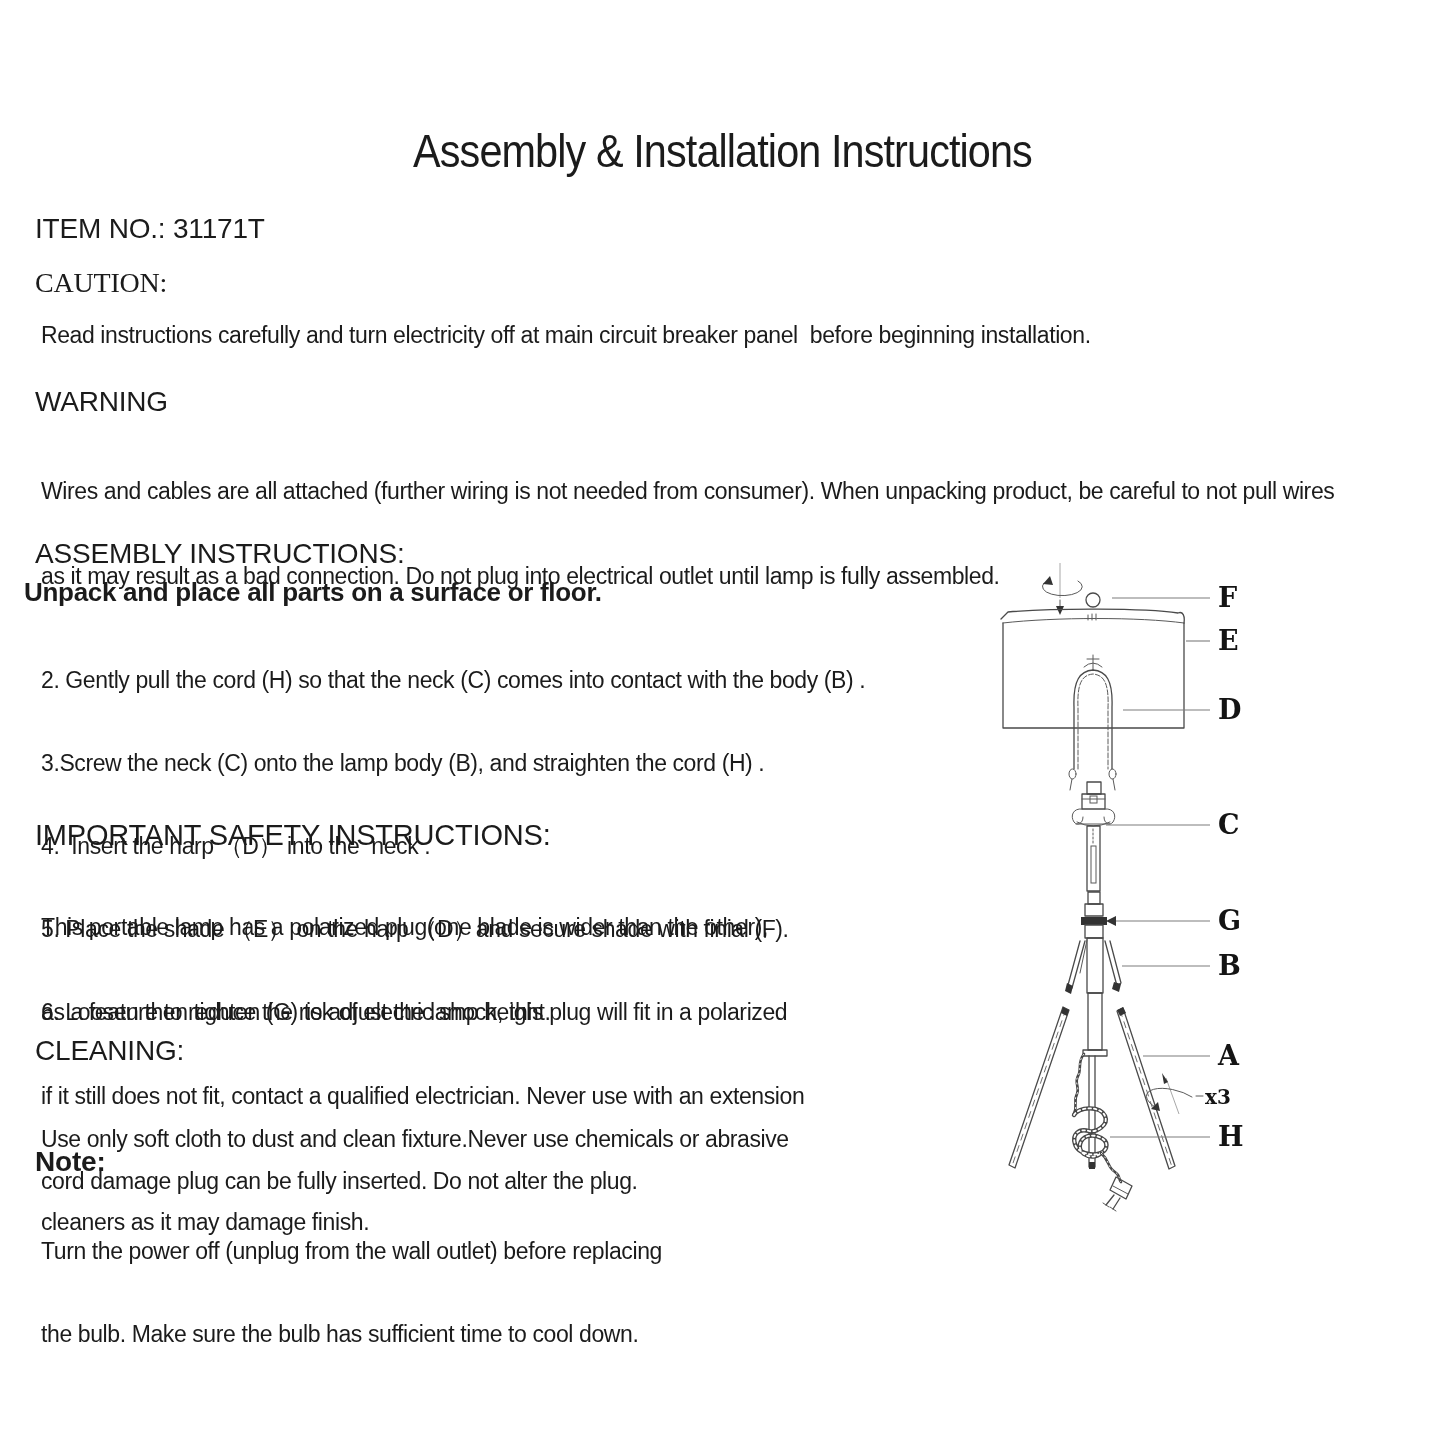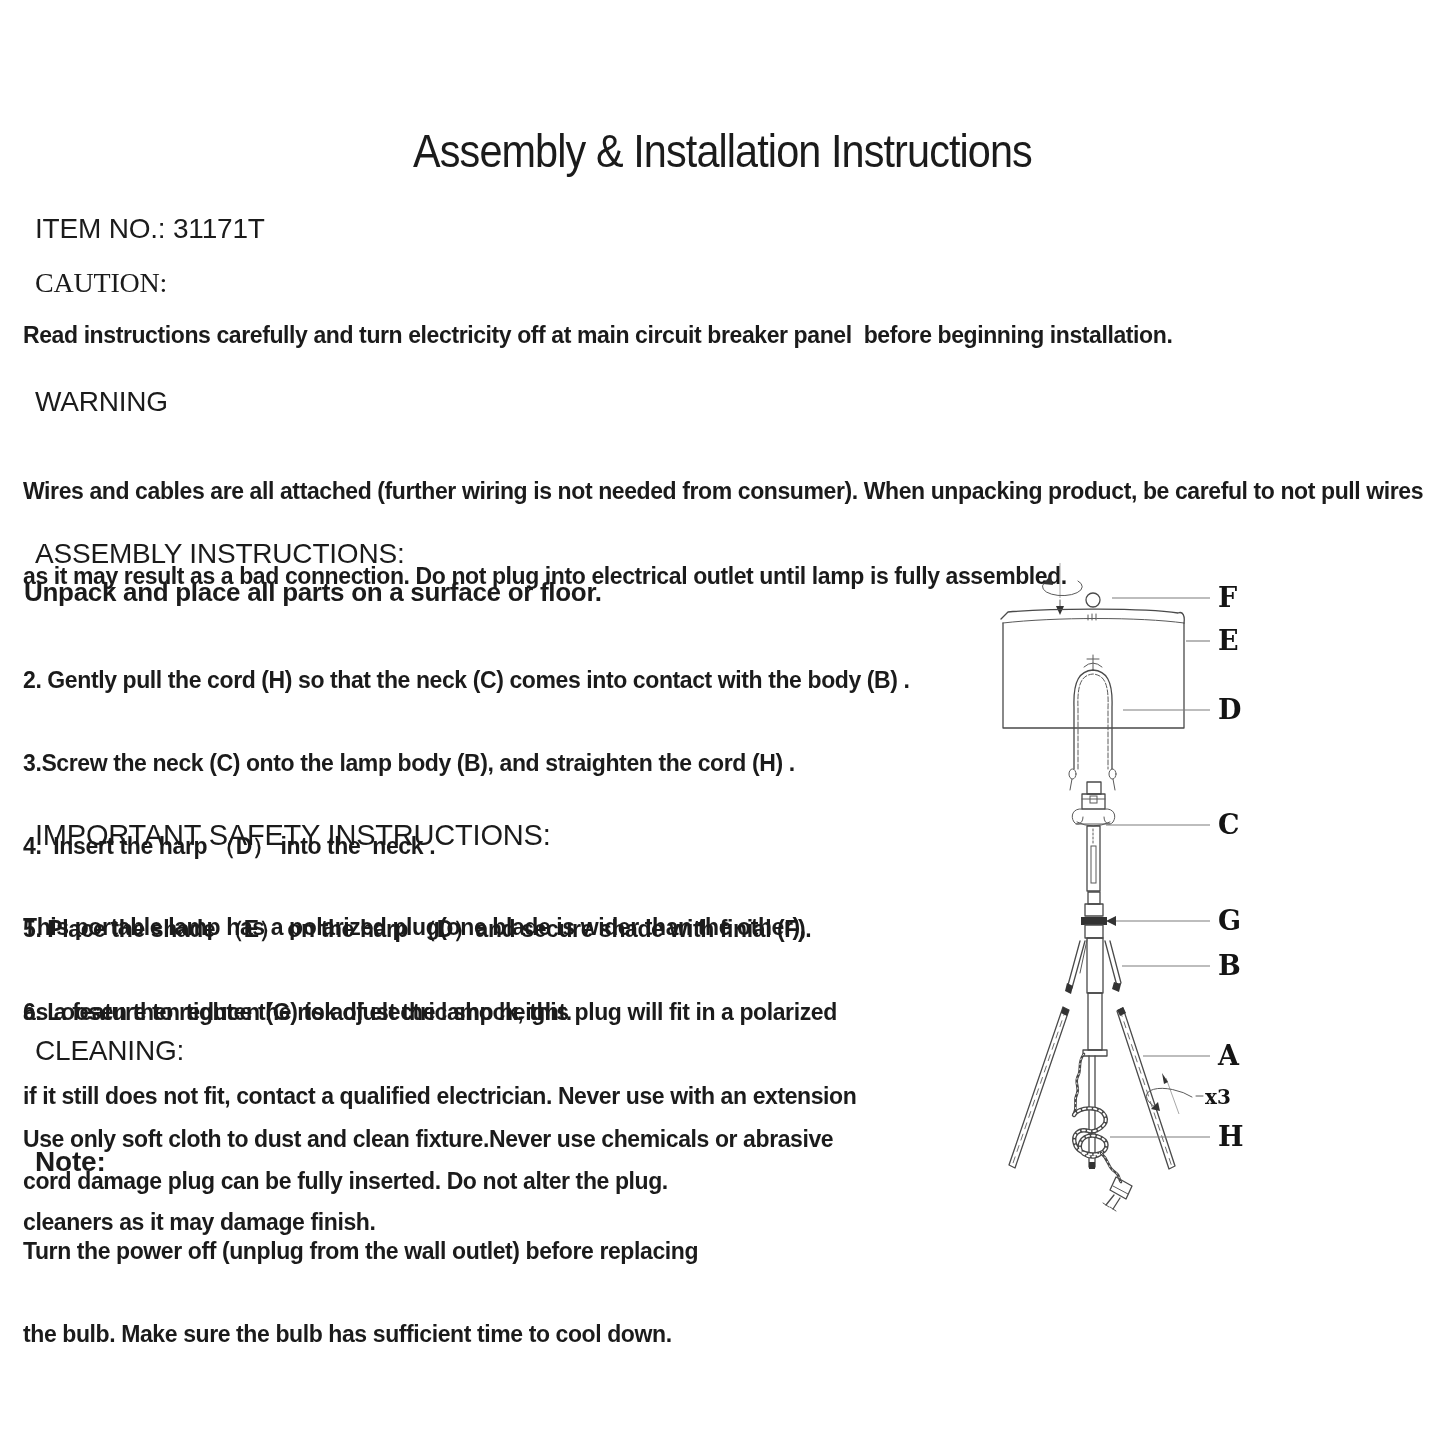--- a/index.html
+++ b/index.html
@@ -21,22 +21,22 @@
   .h{
     left:35px;
     font-size:28px;font-weight:400;letter-spacing:-0.2px;line-height:1.1;
     white-space:pre;
   }
   .h-bold{font-weight:400;font-size:29px;}
   .sub-bold{
     left:24px;font-size:26px;font-weight:700;letter-spacing:-0.3px;white-space:pre;
   }
   .bodytxt{
-    left:23px;
-    font-size:23px;font-weight:700;letter-spacing:-0.4px;
+    left:41px;
+    font-size:23px;font-weight:400;letter-spacing:-0.4px;
     white-space:pre-wrap;
   }
   .bodytxt div{white-space:pre-wrap;}
   .lh31 div{line-height:31px;}
   .lh30 div{line-height:30.5px;}
   .lh29 div{line-height:29px;}
   .diagram-svg{left:960px;top:545px;}
   .dline{stroke:#4a4a4a;stroke-width:1.3;fill:none;stroke-linecap:round;stroke-linejoin:round;}
   .dthin{stroke:#5a5a5a;stroke-width:1;fill:none;stroke-linecap:round;}
   .dfaint{stroke:#a8a8a8;stroke-width:1;fill:none;}

